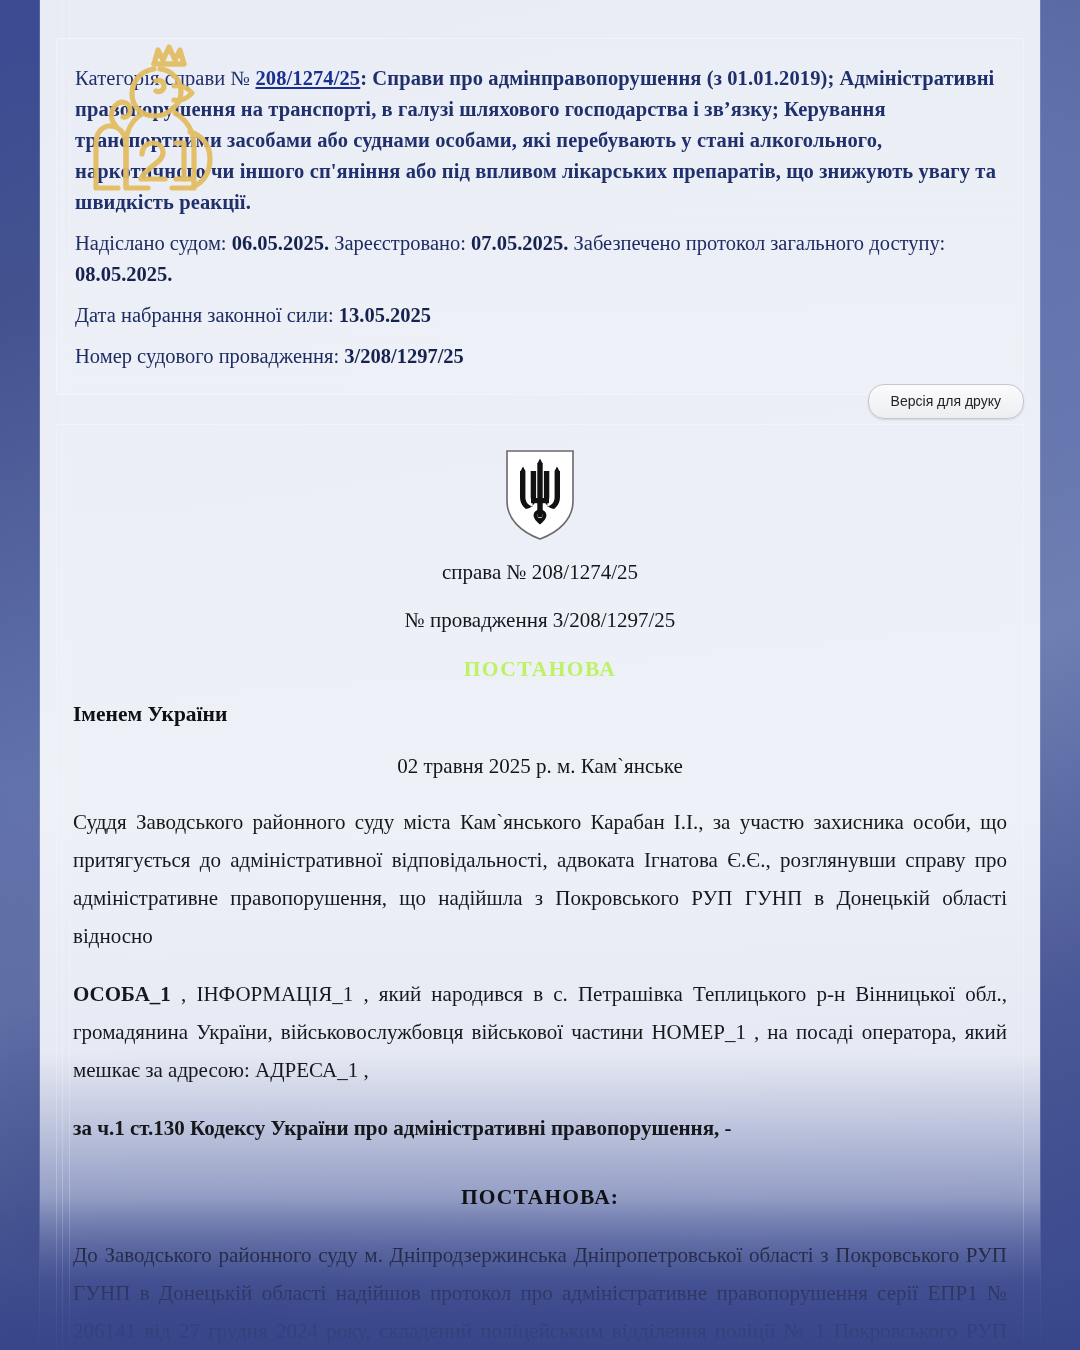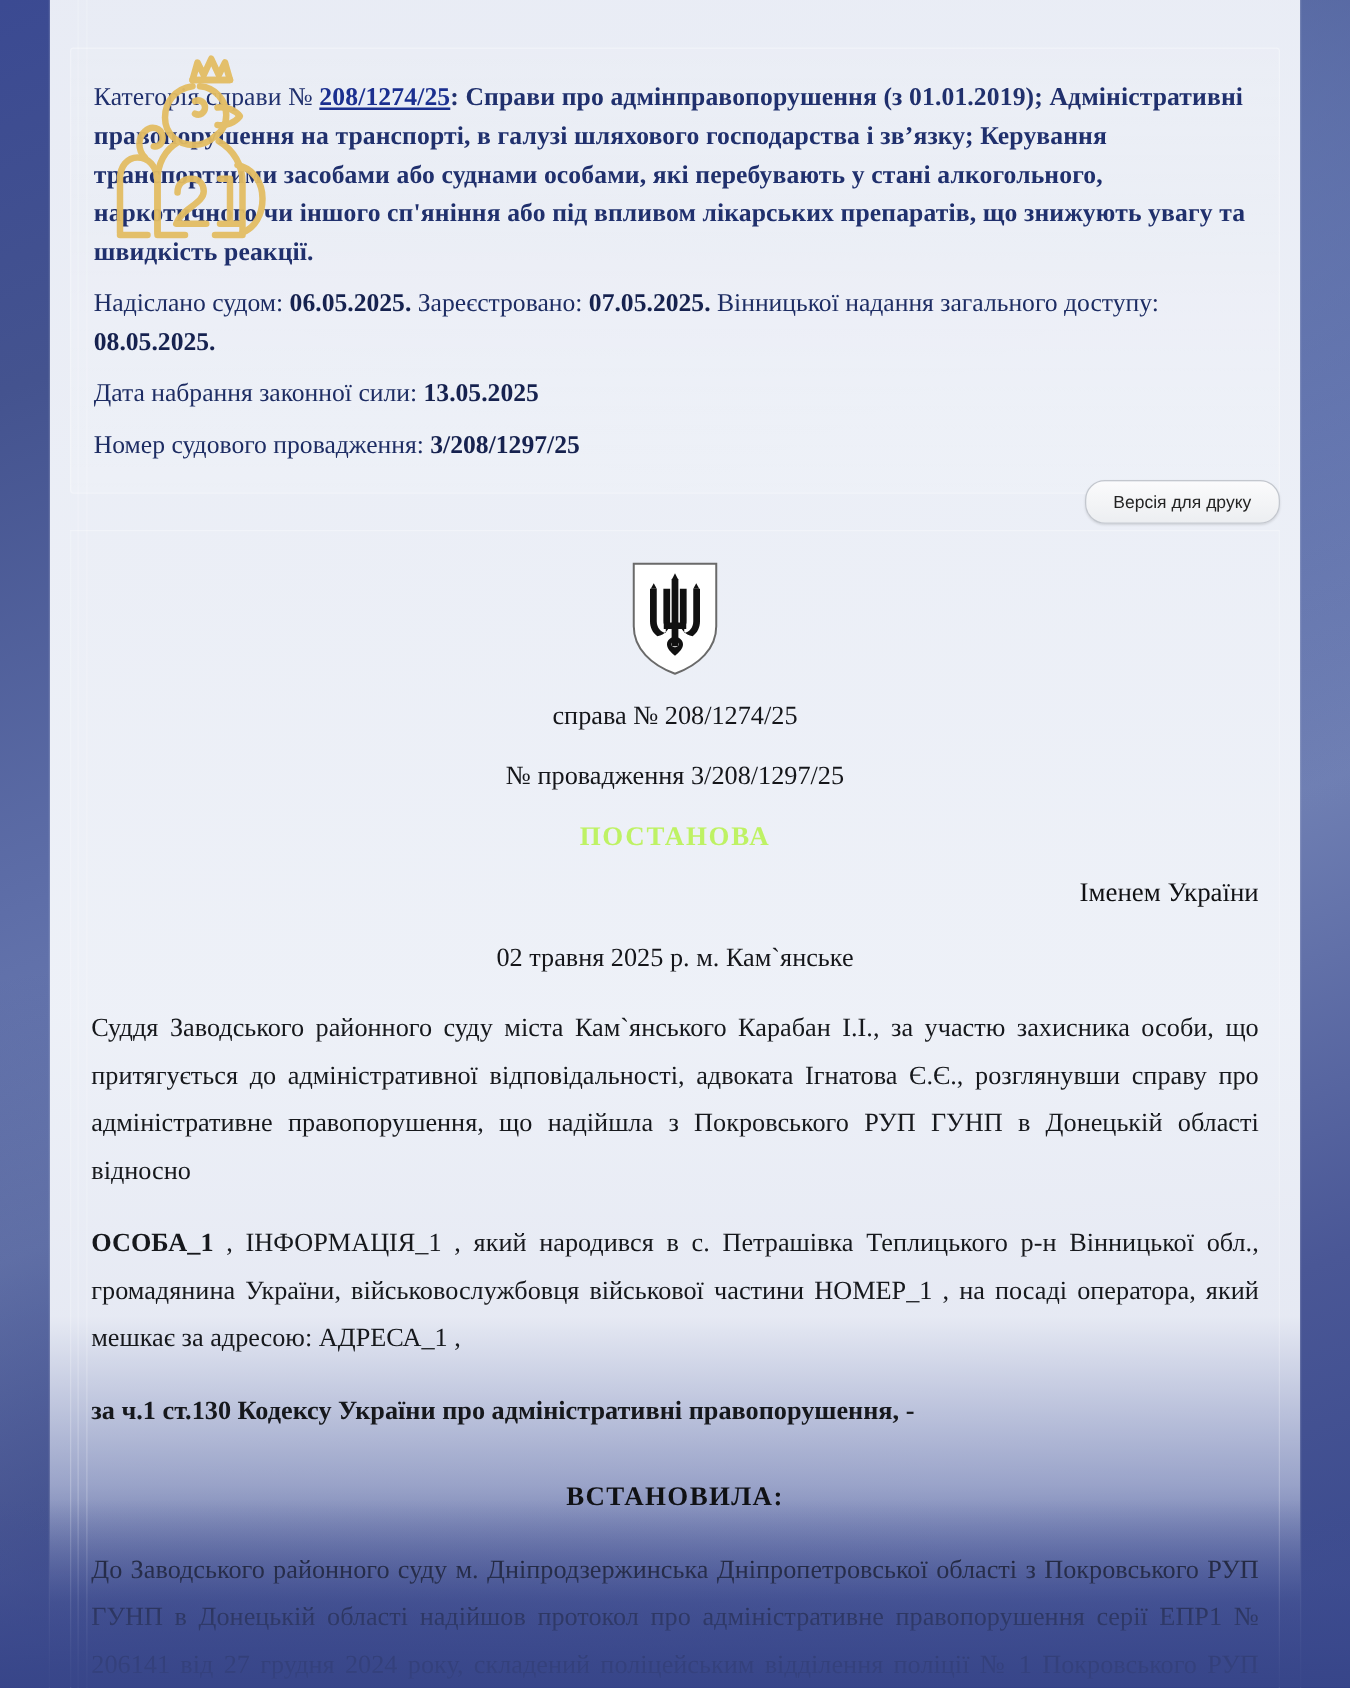--- a/index.html
+++ b/index.html
@@ -144,23 +144,23 @@
   .doc-center.gap { margin-bottom: 20px; }
   .doc-title {
     text-align: center;
     font-size: 21.5px;
     font-weight: bold;
     letter-spacing: 1.4px;
     color: #bef264;
     margin-bottom: 20px;
   }
   .doc-subtitle {
-    text-align: right;
+    text-align: left;
     font-size: 21.5px;
-    font-weight: normal;
+    font-weight: bold;
     color: #101114;
     margin-bottom: 22px;
   }
 
   .doc-p {
     text-align: justify;
     text-justify: inter-word;
     font-size: 21px;
     line-height: 38px;
     color: #16181c;
@@ -223,21 +223,21 @@
 
 </div>
 
 <div class="meta-card">
 
   <div class="meta-cat">
     <span class="lead">Категорія справи № </span><span class="case-link">208/1274/25</span><span>: Справи про адмінправопорушення (з 01.01.2019); Адміністративні правопорушення на транспорті, в галузі шляхового господарства і зв’язку; Керування транспортними засобами або суднами особами, які перебувають у стані алкогольного, наркотичного чи іншого сп'яніння або під впливом лікарських препаратів, що знижують увагу та швидкість реакції.</span>
   </div>
 
   <div class="meta-line">
-    <span>Надіслано судом: </span><b>06.05.2025.</b><span> Зареєстровано: </span><b>07.05.2025.</b><span> Вінницької надання загального доступу: </span><b>08.05.2025.</b>
+    <span>Надіслано судом: </span><b>06.05.2025.</b><span> Зареєстровано: </span><b>07.05.2025.</b><span> Забезпечено протокол загального доступу: </span><b>08.05.2025.</b>
   </div>
 
   <div class="meta-line">
     <span>Дата набрання законної сили: </span><b>13.05.2025</b>
   </div>
 
   <div class="meta-line">
     <span>Номер судового провадження: </span><b>3/208/1297/25</b>
   </div>
 
@@ -280,21 +280,21 @@
   <div class="doc-center gap">02 травня 2025 р. м. Кам`янське</div>
 
   <p class="doc-p">Суддя Заводського районного суду міста Кам`янського Карабан І.І., за участю захисника особи, що притягується до адміністративної відповідальності, адвоката Ігнатова Є.Є., розглянувши справу про адміністративне правопорушення, що надійшла з Покровського РУП ГУНП в Донецькій області відносно</p>
 
   <p class="doc-p">
     <b>ОСОБА_1</b><span> , ІНФОРМАЦІЯ_1 , який народився в с. Петрашівка Теплицького р-н Вінницької обл., громадянина України, військовослужбовця військової частини НОМЕР_1 , на посаді оператора, який мешкає за адресою: АДРЕСА_1 ,</span>
   </p>
 
   <p class="doc-p bold-line">за ч.1 ст.130 Кодексу України про адміністративні правопорушення, -</p>
 
-  <div class="doc-heading">ВСТАНОВИЛА:</div>
+  <div class="doc-heading">ПОСТАНОВА:</div>
 
   <p class="doc-p">До Заводського районного суду м. Дніпродзержинська Дніпропетровської області з Покровського РУП ГУНП в Донецькій області надійшов протокол про адміністративне правопорушення серії ЕПР1 № 206141 від 27 грудня 2024 року, складений поліцейським відділення поліції № 1 Покровського РУП ГУНП в Донецькій області Гапчуком М.А. відносно ОСОБА_1 за ч.1 ст.130 КУпАП.</p>
 
   <p class="doc-p fading">В протоколі зазначено, що 27 грудня 2024 року о 09.25 год. м. Родинське, вул. Шахтарської слави водій ОСОБА_1 керував транспортним засобом ВАЗ 2101 н/з</p>
 
 </div>
 
 <div class="bottom-veil"></div>
 
 <svg class="lion-wm" viewBox="0 0 136 190">

